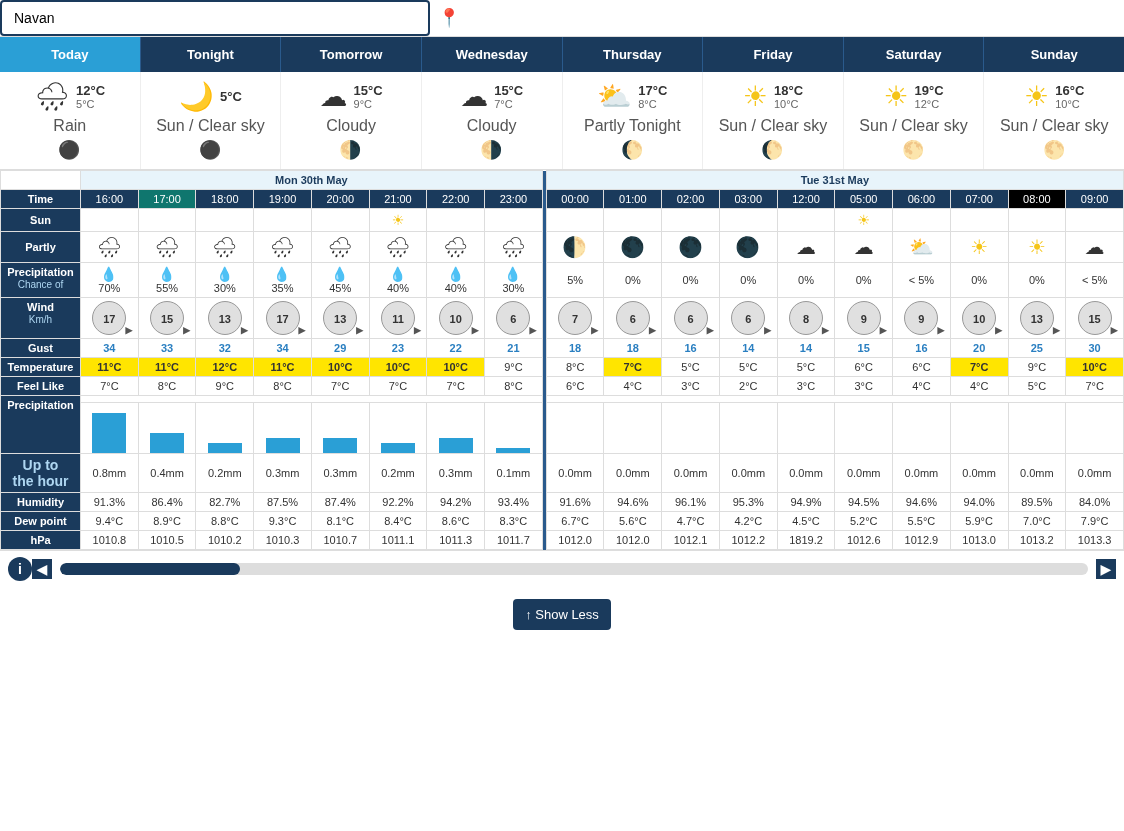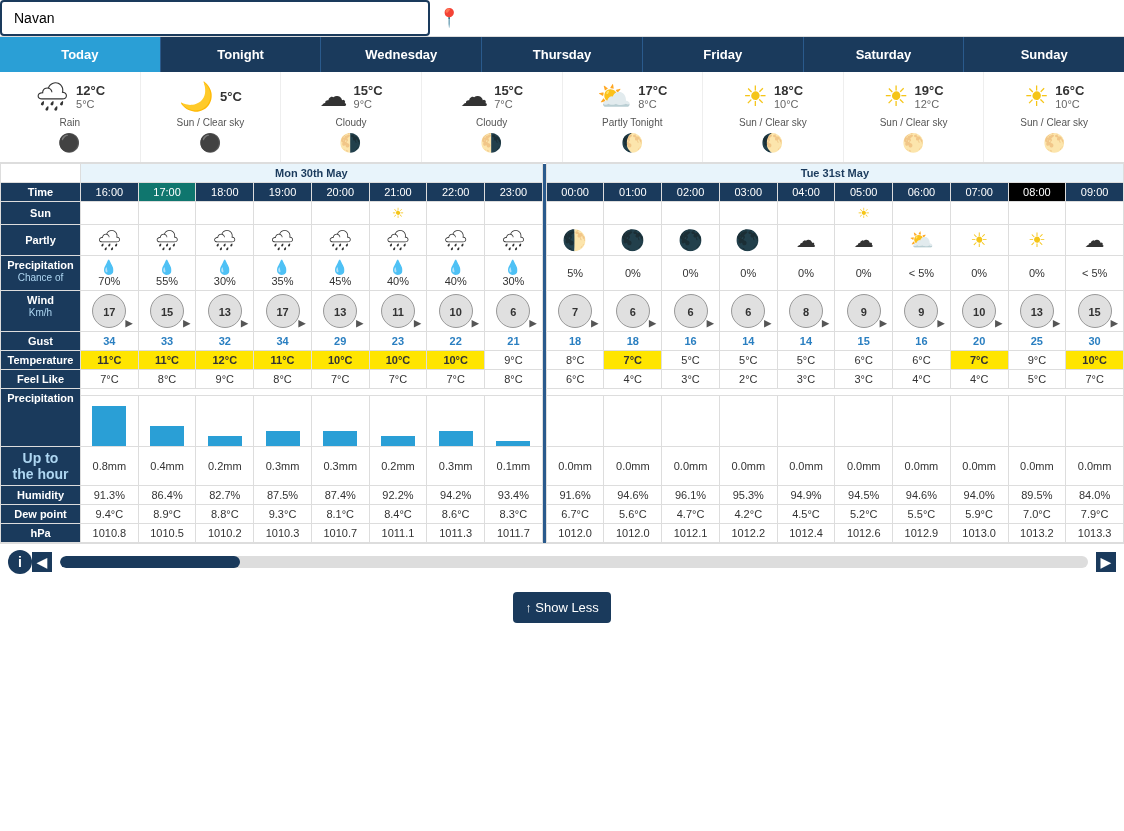--- a/index.html
+++ b/index.html
@@ -12,21 +12,21 @@
     .day-tabs { display: flex; background: #1a3a5c; }
     .day-tab { flex: 1; text-align: center; padding: 10px 4px; color: #fff; cursor: pointer; border-right: 1px solid #2a5a8c; font-size: 13px; font-weight: bold; }
     .day-tab.active { background: #2a9fd6; }
     .day-tab:last-child { border-right: none; }
 
     .forecast-row { display: flex; border-bottom: 1px solid #ddd; }
     .forecast-cell { flex: 1; display: flex; flex-direction: column; align-items: center; padding: 8px 4px; border-right: 1px solid #eee; font-size: 11px; }
     .forecast-cell:last-child { border-right: none; }
     .temp-high { font-size: 13px; font-weight: bold; color: #333; }
     .temp-low { color: #666; }
-    .condition-text { color: #555; font-size: 10px; margin-top: 4px; text-align: center; }
+    .condition-text { color: #555; font-size: 16px; margin-top: 4px; text-align: center; }
     .moon-icon { font-size: 18px; color: #666; margin-top: 4px; }
 
     .hourly-table { width: 100%; border-collapse: collapse; }
     .hourly-table th, .hourly-table td { border: 1px solid #ddd; text-align: center; padding: 3px 2px; font-size: 11px; min-width: 52px; }
 
     .temp-highlight { background: #ffe500; font-weight: bold; }
     .gust-val { color: #2a7fc1; font-weight: bold; }
 
     .bottom-bar { display: flex; align-items: center; justify-content: space-between; padding: 6px 8px; border-top: 1px solid #ddd; background: #fff; }
     .info-icon { width: 24px; height: 24px; border-radius: 50%; background: #1a3a5c; color: #fff; text-align: center; line-height: 24px; font-size: 14px; font-weight: bold; }
@@ -47,20 +47,21 @@
 <body>
 
 <div class="search-bar">
   <input class="search-input" type="text" value="Navan" placeholder="Enter location" style="">
   <span class="location-icon">📍</span>
 </div>
 
 <div class="day-tabs">
   <div class="day-tab active">Today</div>
   <div class="day-tab">Tonight</div>
+  <div class="day-tab">Tomorrow</div>
   <div class="day-tab">Wednesday</div>
   <div class="day-tab">Thursday</div>
   <div class="day-tab">Friday</div>
   <div class="day-tab">Saturday</div>
   <div class="day-tab">Sunday</div>
 </div>
 
 <div class="forecast-row">
 
   <div class="forecast-cell">
@@ -177,21 +178,21 @@
       <td class="hourly-cell" style="background:#1a3a5c;color:#fff;">18:00</td>
       <td class="hourly-cell" style="background:#1a3a5c;color:#fff;">19:00</td>
       <td class="hourly-cell" style="background:#1a3a5c;color:#fff;">20:00</td>
       <td class="hourly-cell" style="background:#1a3a5c;color:#fff;">21:00</td>
       <td class="hourly-cell" style="background:#1a3a5c;color:#fff;">22:00</td>
       <td class="hourly-cell" style="background:#1a3a5c;color:#fff;">23:00</td>
       <td class="hourly-cell" style="background:#1a3a5c;color:#fff;">00:00</td>
       <td class="hourly-cell" style="background:#1a3a5c;color:#fff;">01:00</td>
       <td class="hourly-cell" style="background:#1a3a5c;color:#fff;">02:00</td>
       <td class="hourly-cell" style="background:#1a3a5c;color:#fff;">03:00</td>
-      <td class="hourly-cell" style="background:#1a3a5c;color:#fff;">04:00</td>
+      <td class="hourly-cell" style="background:#1a3a5c;color:#fff;">12:00</td>
       <td class="hourly-cell" style="background:#1a3a5c;color:#fff;">05:00</td>
       <td class="hourly-cell" style="background:#1a3a5c;color:#fff;">06:00</td>
       <td class="hourly-cell" style="background:#1a3a5c;color:#fff;">07:00</td>
       <td class="hourly-cell" style="background:#000000;color:#fff;">08:00</td>
       <td class="hourly-cell" style="background:#1a3a5c;color:#fff;">09:00</td>
     </tr>
 
     <tr>
       <td class="col-label">Sun</td>
       <td class="hourly-cell"></td>
@@ -486,21 +487,21 @@
           <td class="hourly-cell">1010.2</td>
           <td class="hourly-cell">1010.3</td>
       <td class="hourly-cell">1010.7</td>
           <td class="hourly-cell">1011.1</td>
           <td class="hourly-cell">1011.3</td>
           <td class="hourly-cell">1011.7</td>
       <td class="hourly-cell">1012.0</td>
           <td class="hourly-cell">1012.0</td>
           <td class="hourly-cell">1012.1</td>
           <td class="hourly-cell">1012.2</td>
-      <td class="hourly-cell">1012.4</td>
+      <td class="hourly-cell">1819.2</td>
           <td class="hourly-cell">1012.6</td>
           <td class="hourly-cell">1012.9</td>
           <td class="hourly-cell">1013.0</td>
       <td class="hourly-cell">1013.2</td>
           <td class="hourly-cell">1013.3</td>
     </tr>
   </tbody>
     </table>
 </div>
 

